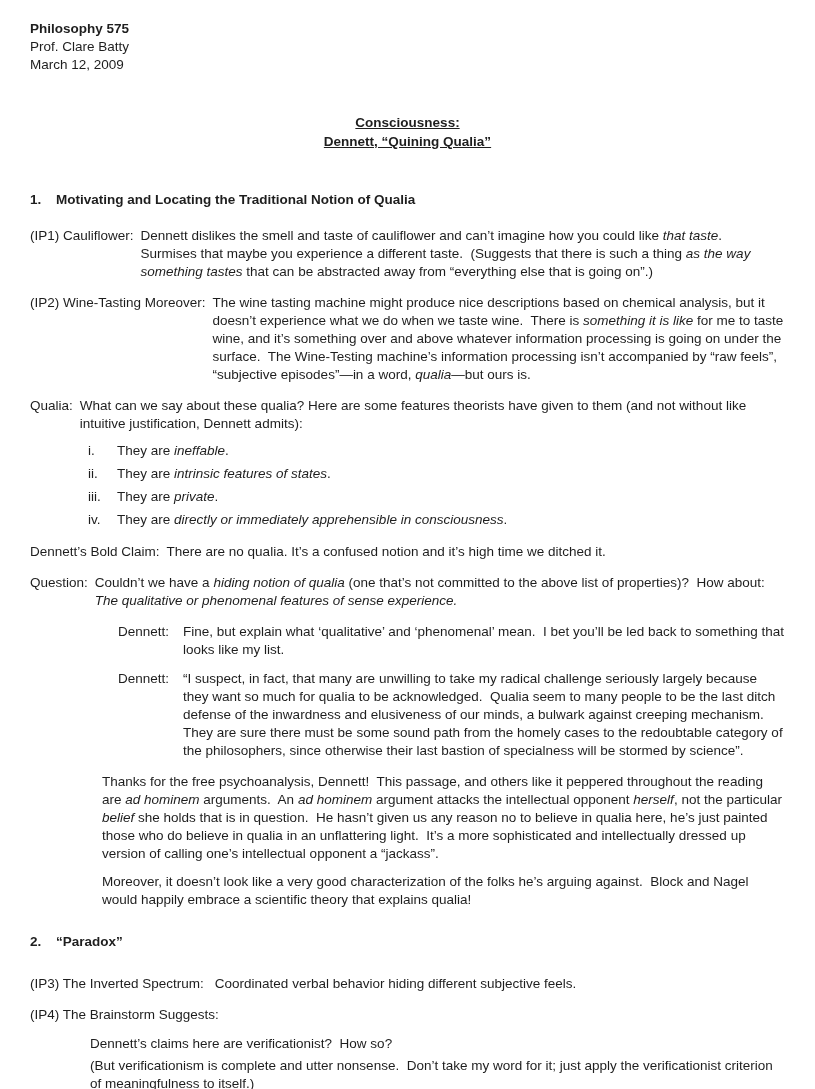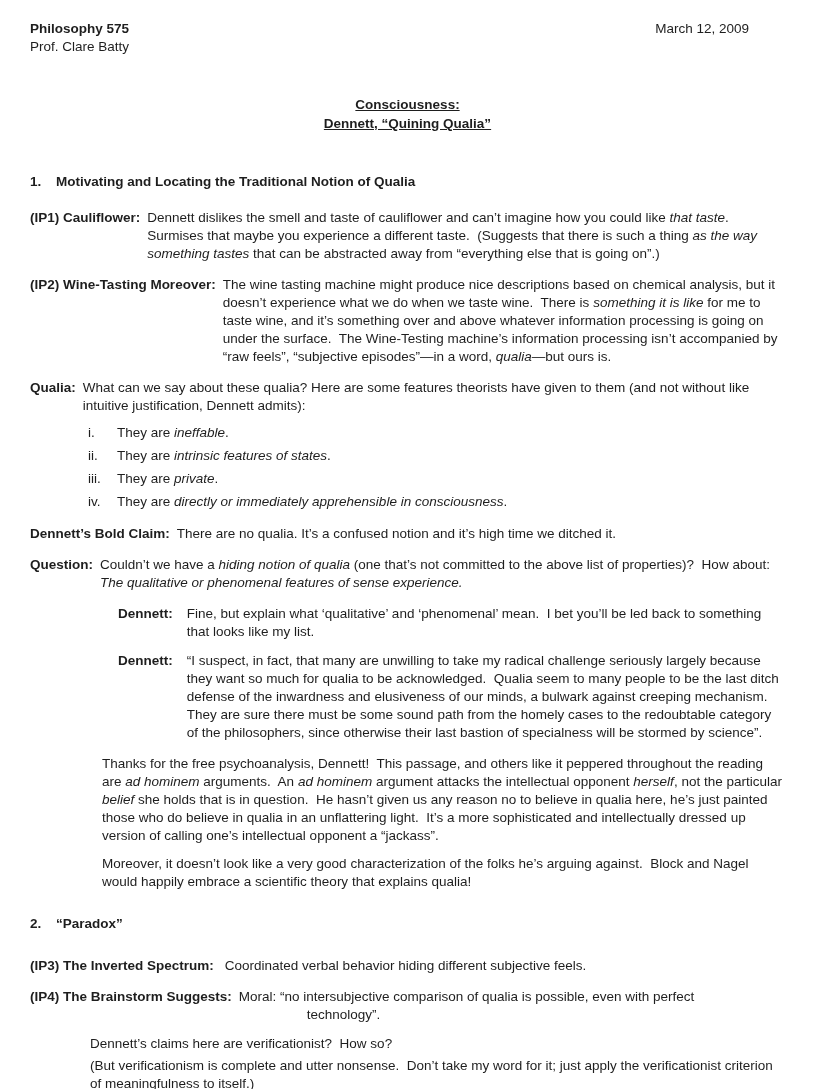--- a/index.html
+++ b/index.html
@@ -5,36 +5,36 @@
   html, body { margin: 0; padding: 0; background: #ffffff; }
   body {
     width: 815px; height: 1089px; overflow: hidden;
     font-family: "Liberation Sans", sans-serif;
     color: #1e1e1e;
     -webkit-font-smoothing: antialiased;
   }
   .page { padding: 20px 30px 0 30px; font-size: 13.5px; line-height: 18px; }
 
   
-  .doc-header { display: flex; justify-content: space-between; margin-bottom: 40px; }
+  .doc-header { display: flex; justify-content: space-between; margin-bottom: 40px; flex-direction: column; }
   .doc-header .left .course { font-weight: bold; }
   .doc-header .right { margin-right: 36px; }
 
   
   .title-block { text-align: center; margin-bottom: 40px; }
   .title-block .tline { font-weight: bold; text-decoration: underline; line-height: 18.5px; }
 
   
   .sec-heading { display: flex; font-weight: bold; margin-bottom: 18px; }
   .sec-heading .sec-num { width: 26px; flex: none; }
   .sec-heading.sec2 { margin-top: 24px; margin-bottom: 24px; }
 
   
   .para { display: flex; margin-bottom: 13px; }
-  .para .label { font-weight: bold; white-space: nowrap; flex: none; margin-right: 7px; }
+  .para .label { font-weight: normal; white-space: nowrap; flex: none; margin-right: 7px; }
   .para .rich { flex: 1; white-space: pre-wrap; }
   .rich { white-space: pre-wrap; }
   .seg-i { font-style: italic; }
 
   .indent-1 { margin-left: 88px; }      
   .indent-2 { margin-left: 72px; }      
   .indent-3 { margin-left: 60px; }      
 
   .para.dennett-block .label { margin-right: 14px; }
   .plain-para { margin-bottom: 12px; }
@@ -134,23 +134,19 @@
     <span>“Paradox”</span>
   </div>
 
   <div class="para">
     <span class="label" style="margin-right:11px;">(IP3) The Inverted Spectrum:</span>
     <div class="rich"><span>Coordinated verbal behavior hiding different subjective feels.</span></div>
   </div>
 
   <div class="para" style="margin-bottom:11px;">
     <span class="label">(IP4) The Brainstorm Suggests:</span>
-    <div>
-      <span class="rich">Moral: “no intersubjective comparison of qualia is possible, even with perfect</span>
-      <span class="ip4-line2 rich">technology”.</span>
-    </div>
   </div>
 
   <div class="plain-para rich indent-3 tight"><span>Dennett’s claims here are verificationist?  How so?</span></div>
 
   <div class="plain-para rich indent-3"><span>(But verificationism is complete and utter nonsense.  Don’t take my word for it; just apply the verificationist criterion of meaningfulness to itself.)</span></div>
 
 </div>
 
 </body></html>

